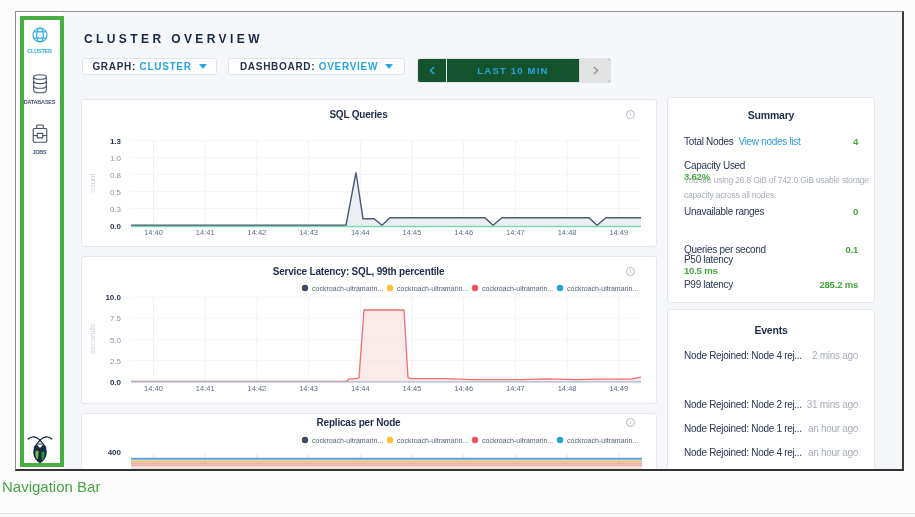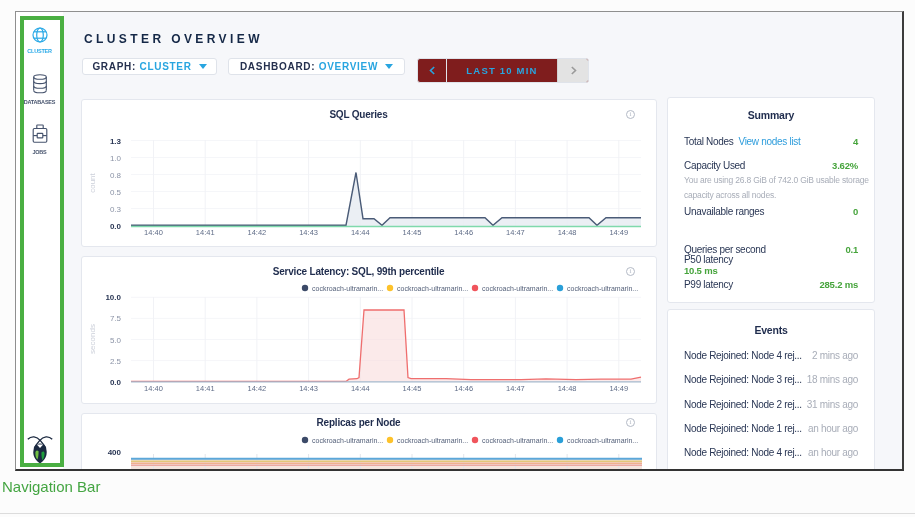--- a/index.html
+++ b/index.html
@@ -11,21 +11,21 @@
 #sidebar { position:absolute; left:0; top:0; width:47px; height:458px; background:#fff; }
 #annot { position:absolute; left:3.5px; top:3.5px; width:44px; height:451.5px; border:4px solid #4aaf42; z-index:5; }
 .navlabel { position:absolute; left:0; width:47px; text-align:center; font-weight:bold; font-size:5.5px; letter-spacing:-0.2px; white-space:nowrap; }
 
 #title { position:absolute; left:68px; top:19.5px; font-size:12px; line-height:14px; font-weight:bold; letter-spacing:3.4px; color:#152847; }
 
 .btn { position:absolute; top:46px; height:17px; background:#fff; border:1px solid #dfe3ea; border-radius:3px;
   display:flex; align-items:center; justify-content:center; font-size:10px; font-weight:bold; letter-spacing:0.7px; color:#25304e; }
 .cy { color:#28a5e0; }
 .caret { display:inline-block; width:0; height:0; border-left:4px solid transparent; border-right:4px solid transparent; border-top:5px solid #28a5e0; margin-left:7px; }
-#timesel { position:absolute; left:401px; top:46px; height:25px; width:172px; background:#7f1d1d; border:1px solid #dfe3ea; border-radius:3px; display:flex; overflow:hidden; }
+#timesel { position:absolute; left:401px; top:46px; height:25px; width:194px; background:#14532d; border:1px solid #dfe3ea; border-radius:3px; display:flex; overflow:hidden; }
 #timesel .seg { display:flex; align-items:center; justify-content:center; }
 
 .card { position:absolute; background:#fff; border:1px solid #e4e7ee; border-radius:3px; }
 .ctitle { position:absolute; width:100%; text-align:center; font-size:10px; font-weight:bold; letter-spacing:-0.2px; color:#1f2c4d; }
 .info { position:absolute; right:21px; width:9px; height:9px; border:1px solid #b4bac6; border-radius:50%; color:#b4bac6; font-size:7px; line-height:7px; text-align:center; font-family:"Liberation Serif",serif; }
 
 .srow { position:absolute; left:16px; right:16px; display:flex; justify-content:space-between; font-size:10px; letter-spacing:-0.3px; color:#2a3755; white-space:nowrap; }
 .srow .val { font-size:9.5px; letter-spacing:-0.2px; }
 .green { color:#46a43c; font-weight:bold; }
 .link { color:#2e9ddc; }
@@ -236,21 +236,21 @@
       <line x1="49" y1="51.3" x2="560" y2="51.3" stroke="#eba8a2" stroke-width="1.6"></line>
     </svg>
   </div>
 
   <div class="card" id="sumcard" style="left:651px; top:85px; width:208px; height:206px;">
     <div class="ctitle" style="top:11px; font-size:10.5px;">Summary</div>
     <div class="srow" style="top:38px;">
         <span>Total Nodes&nbsp; <span class="link">View nodes list</span></span>
         <span class="green val">4</span>
       </div>
-    <div class="srow" style="top:62px;">
+    <div class="srow" style="top:62px;flex-direction:column;">
         <span>Capacity Used</span>
         <span class="green val">3.62%</span>
       </div>
     <div class="srow" style="top:75px; display:block; font-size:8.5px; letter-spacing:-0.2px; line-height:15px; color:#a8adb8;">You are using 26.8 GiB of 742.0 GiB usable storage<br>capacity across all nodes.</div>
     <div class="srow" style="top:108px;">
         <span>Unavailable ranges</span>
         <span class="green val">0</span>
       </div>
     <div class="srow" style="top:122px;margin-top:24px;">
         <span>Queries per second</span>
@@ -265,24 +265,20 @@
         <span class="green val">285.2 ms</span>
       </div>
   </div>
 
   <div class="card" id="evcard" style="left:651px; top:297px; width:208px; height:180px;">
     <div class="ctitle" style="top:14px; font-size:10.5px;">Events</div>
     <div class="srow" style="top:40px;">
         <span>Node Rejoined: Node 4 rej...</span>
         <span class="gray">2 mins ago</span>
       </div>
-    <div class="srow" style="top:64px;">
-        <span>Node Rejoined: Node 3 rej...</span>
-        <span class="gray">18 mins ago</span>
-      </div>
     <div class="srow" style="top:89px;">
         <span>Node Rejoined: Node 2 rej...</span>
         <span class="gray">31 mins ago</span>
       </div>
     <div class="srow" style="top:113px;">
         <span>Node Rejoined: Node 1 rej...</span>
         <span class="gray">an hour ago</span>
       </div>
     <div class="srow" style="top:137px;">
         <span>Node Rejoined: Node 4 rej...</span>

